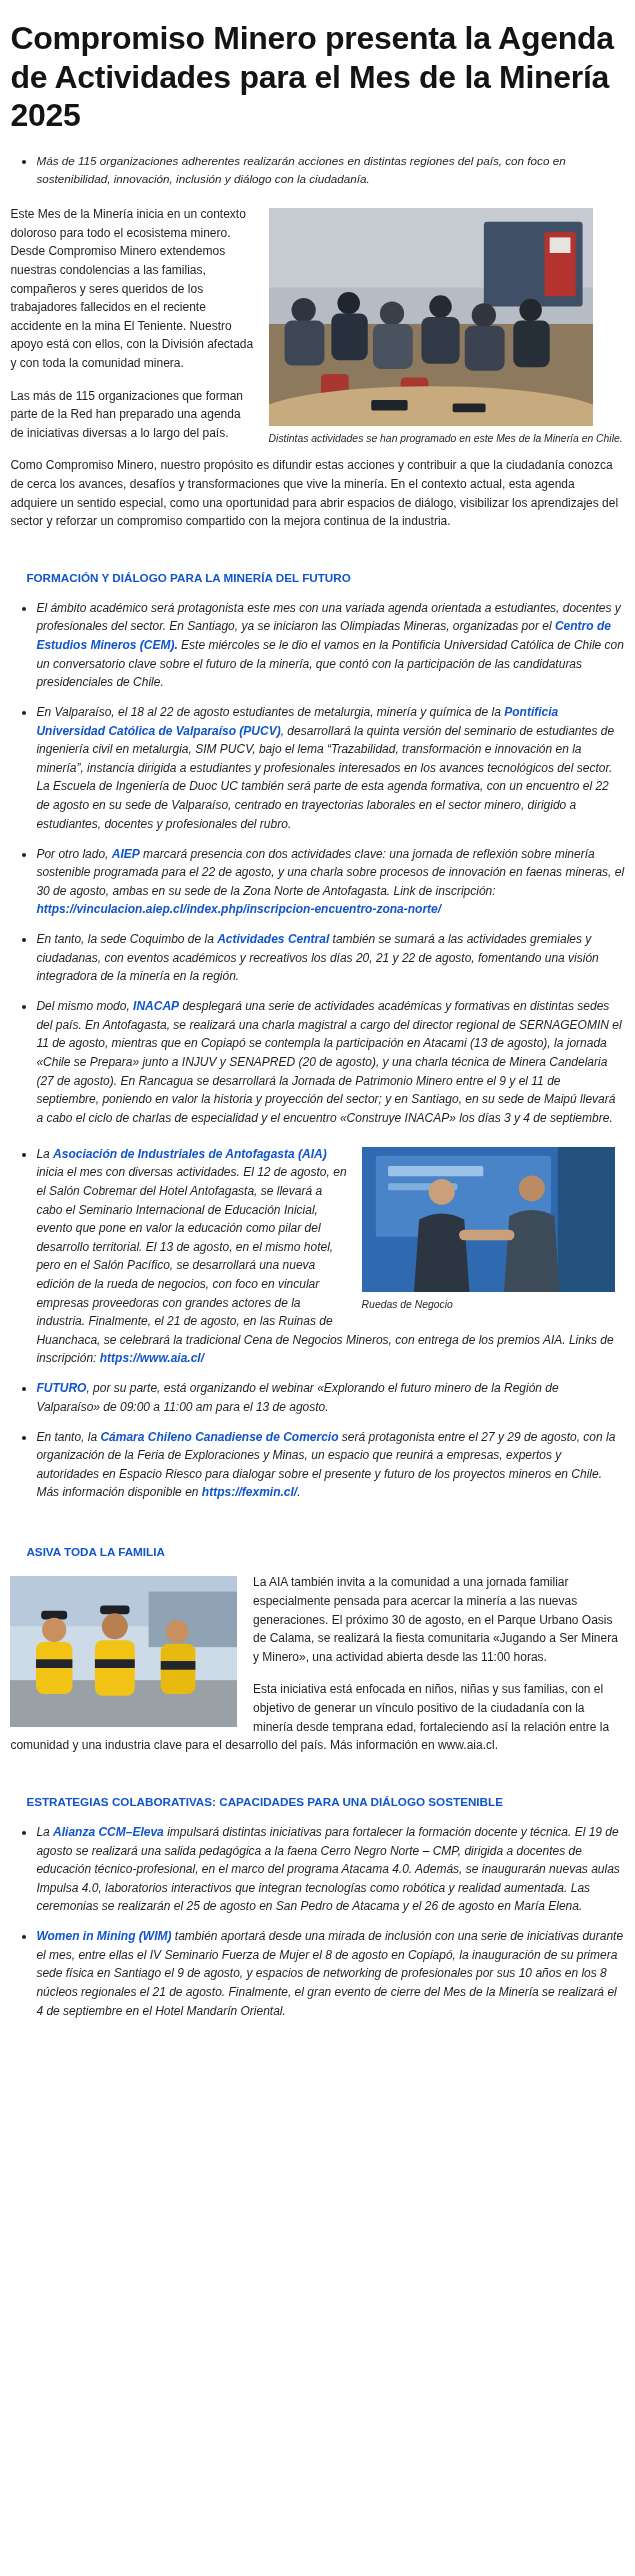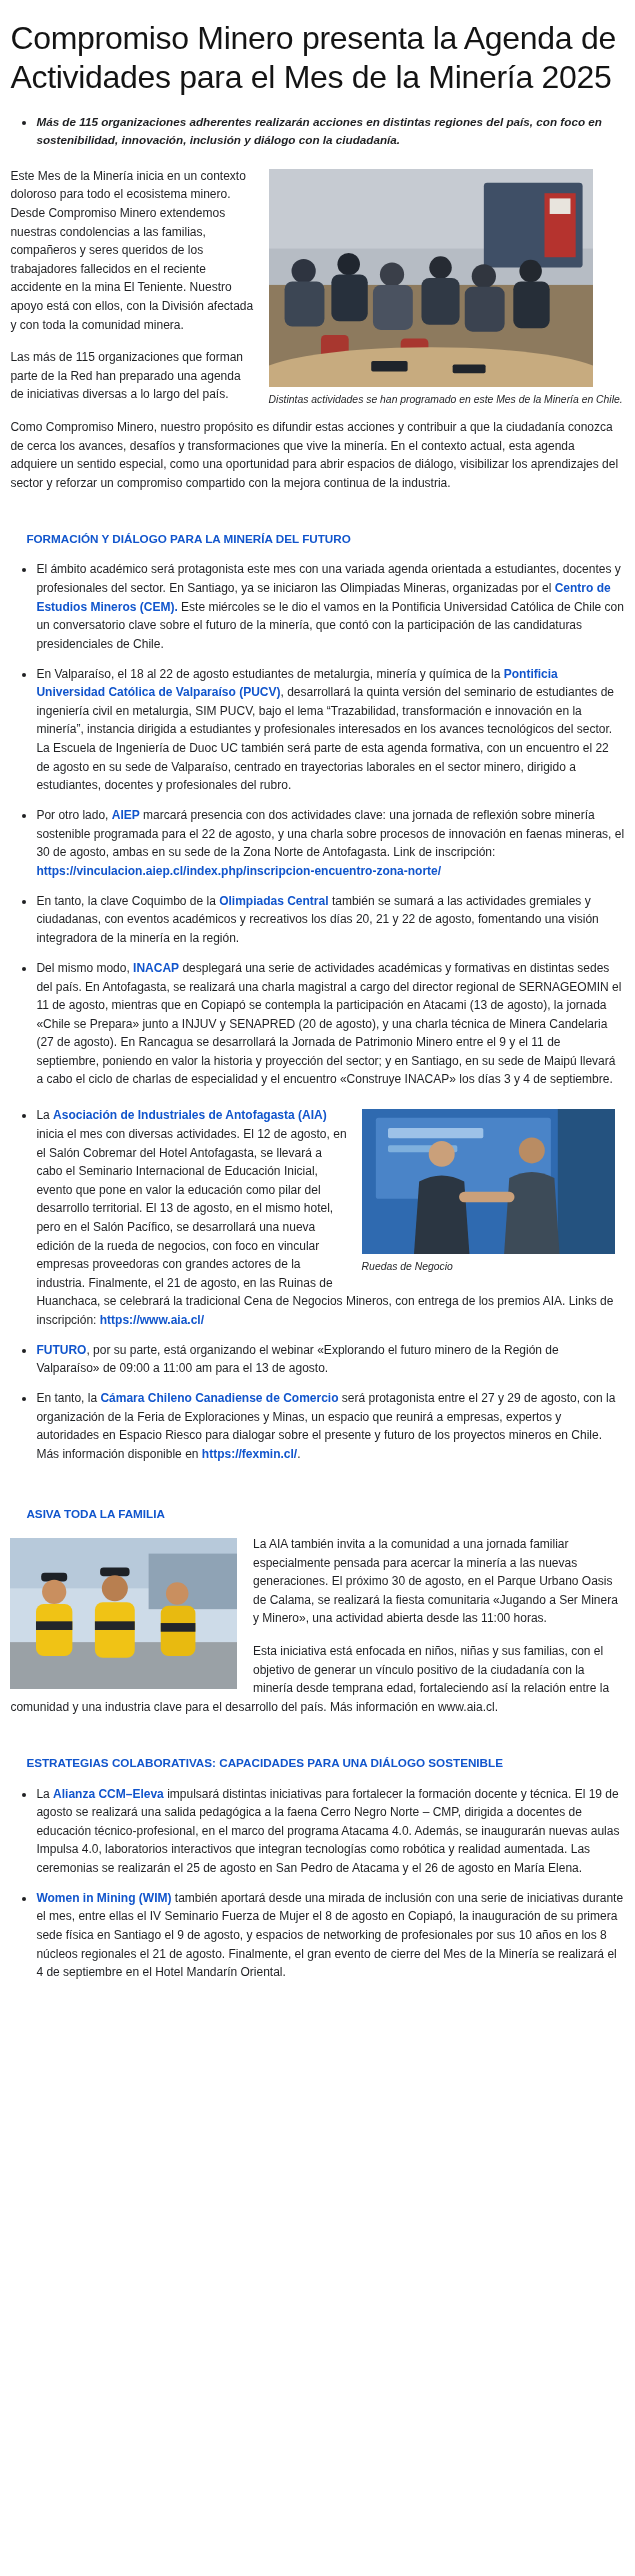--- a/index.html
+++ b/index.html
@@ -9,44 +9,44 @@
     font-family: "Liberation Sans", "DejaVu Sans", sans-serif;
     color: #1f2023;
     font-size: 12px;
     line-height: 1.55;
   }
   .page { padding: 14px 10.4px 35px 10.4px; }
 
   h1.title {
     font-size: 32px;
     line-height: 1.2;
-    font-weight: 400;
+    font-weight: 700;
     color: #141414;
     letter-spacing: -0.3px;
     margin: 5.2px 0 17.3px 0;
   }
 
   ul.lead { margin: 0 0 17.3px 0; padding-left: 26px; }
   ul.lead li {
-    font-weight: 700;
+    font-weight: 400;
     font-style: italic;
     font-size: 11.7px;
     margin-bottom: 2px;
   }
 
   p { margin: 0 0 14px 0; }
 
   h2.sec-heading {
     color: var(--accent, #1155cc);
     font-size: 11.7px;
     font-weight: 700;
     margin: 24px 0 12px 16px;
   }
 
-  ul.bullets { margin: 0 0 17.3px 0; padding-left: 26px; }
+  ul.bullets { margin: 0 0 17.3px 0; padding-left: 26px; font-style: italic; }
   ul.bullets li { margin-bottom: 11.3px; }
 
   a.lnk, .lnk {
     color: var(--accent, #1155cc);
     font-weight: 700;
     text-decoration: none;
     cursor: pointer;
     word-break: break-word;
   }
 
@@ -118,21 +118,21 @@
     <p>Las más de 115 organizaciones que forman parte de la Red han preparado una agenda de iniciativas diversas a lo largo del país.</p>
     <p>Como Compromiso Minero, nuestro propósito es difundir estas acciones y contribuir a que la ciudadanía conozca de cerca los avances, desafíos y transformaciones que vive la minería. En el contexto actual, esta agenda adquiere un sentido especial, como una oportunidad para abrir espacios de diálogo, visibilizar los aprendizajes del sector y reforzar un compromiso compartido con la mejora continua de la industria.</p>
   </section>
 
   <h2 class="sec-heading">FORMACIÓN Y DIÁLOGO PARA LA MINERÍA DEL FUTURO</h2>
   <section class="flow">
     <ul class="bullets">
       <li><span>El ámbito académico será protagonista este mes con una variada agenda orientada a estudiantes, docentes y profesionales del sector. En Santiago, ya se iniciaron las Olimpiadas Mineras, organizadas por el </span><a class="lnk" href="#">Centro de Estudios Mineros (CEM).</a><span> Este miércoles se le dio el vamos en la Pontificia Universidad Católica de Chile con un conversatorio clave sobre el futuro de la minería, que contó con la participación de las candidaturas presidenciales de Chile.</span></li>
       <li><span>En Valparaíso, el 18 al 22 de agosto estudiantes de metalurgia, minería y química de la </span><a class="lnk" href="#">Pontificia Universidad Católica de Valparaíso (PUCV)</a><span>, desarrollará la quinta versión del seminario de estudiantes de ingeniería civil en metalurgia, SIM PUCV, bajo el lema “Trazabilidad, transformación e innovación en la minería”, instancia dirigida a estudiantes y profesionales interesados en los avances tecnológicos del sector. La Escuela de Ingeniería de Duoc UC también será parte de esta agenda formativa, con un encuentro el 22 de agosto en su sede de Valparaíso, centrado en trayectorias laborales en el sector minero, dirigido a estudiantes, docentes y profesionales del rubro.</span></li>
       <li><span>Por otro lado, </span><a class="lnk" href="#">AIEP</a><span> marcará presencia con dos actividades clave: una jornada de reflexión sobre minería sostenible programada para el 22 de agosto, y una charla sobre procesos de innovación en faenas mineras, el 30 de agosto, ambas en su sede de la Zona Norte de Antofagasta. Link de inscripción: </span><a class="lnk" href="#">https://vinculacion.aiep.cl/index.php/inscripcion-encuentro-zona-norte/</a></li>
-      <li><span>En tanto, la clave Coquimbo de la </span><a class="lnk" href="#">Olimpiadas Central</a><span> también se sumará a las actividades gremiales y ciudadanas, con eventos académicos y recreativos los días 20, 21 y 22 de agosto, fomentando una visión integradora de la minería en la región.</span></li>
+      <li><span>En tanto, la sede Coquimbo de la </span><a class="lnk" href="#">Actividades Central</a><span> también se sumará a las actividades gremiales y ciudadanas, con eventos académicos y recreativos los días 20, 21 y 22 de agosto, fomentando una visión integradora de la minería en la región.</span></li>
       <li><span>Del mismo modo, </span><a class="lnk" href="#">INACAP</a><span> desplegará una serie de actividades académicas y formativas en distintas sedes del país. En Antofagasta, se realizará una charla magistral a cargo del director regional de SERNAGEOMIN el 11 de agosto, mientras que en Copiapó se contempla la participación en Atacami (13 de agosto), la jornada «Chile se Prepara» junto a INJUV y SENAPRED (20 de agosto), y una charla técnica de Minera Candelaria (27 de agosto). En Rancagua se desarrollará la Jornada de Patrimonio Minero entre el 9 y el 11 de septiembre, poniendo en valor la historia y proyección del sector; y en Santiago, en su sede de Maipú llevará a cabo el ciclo de charlas de especialidad y el encuentro «Construye INACAP» los días 3 y 4 de septiembre.</span></li>
     </ul>
   </section>
 
   <section class="flow">
     <figure class="fig-right fig-negocio">
       <div class="photo">
         <svg viewBox="0 0 292 168" preserveAspectRatio="none" aria-hidden="true">
           <rect width="292" height="168" fill="#2f6ab0"></rect>
           <rect x="16" y="10" width="202" height="94" rx="3" fill="#4a84c8"></rect>

